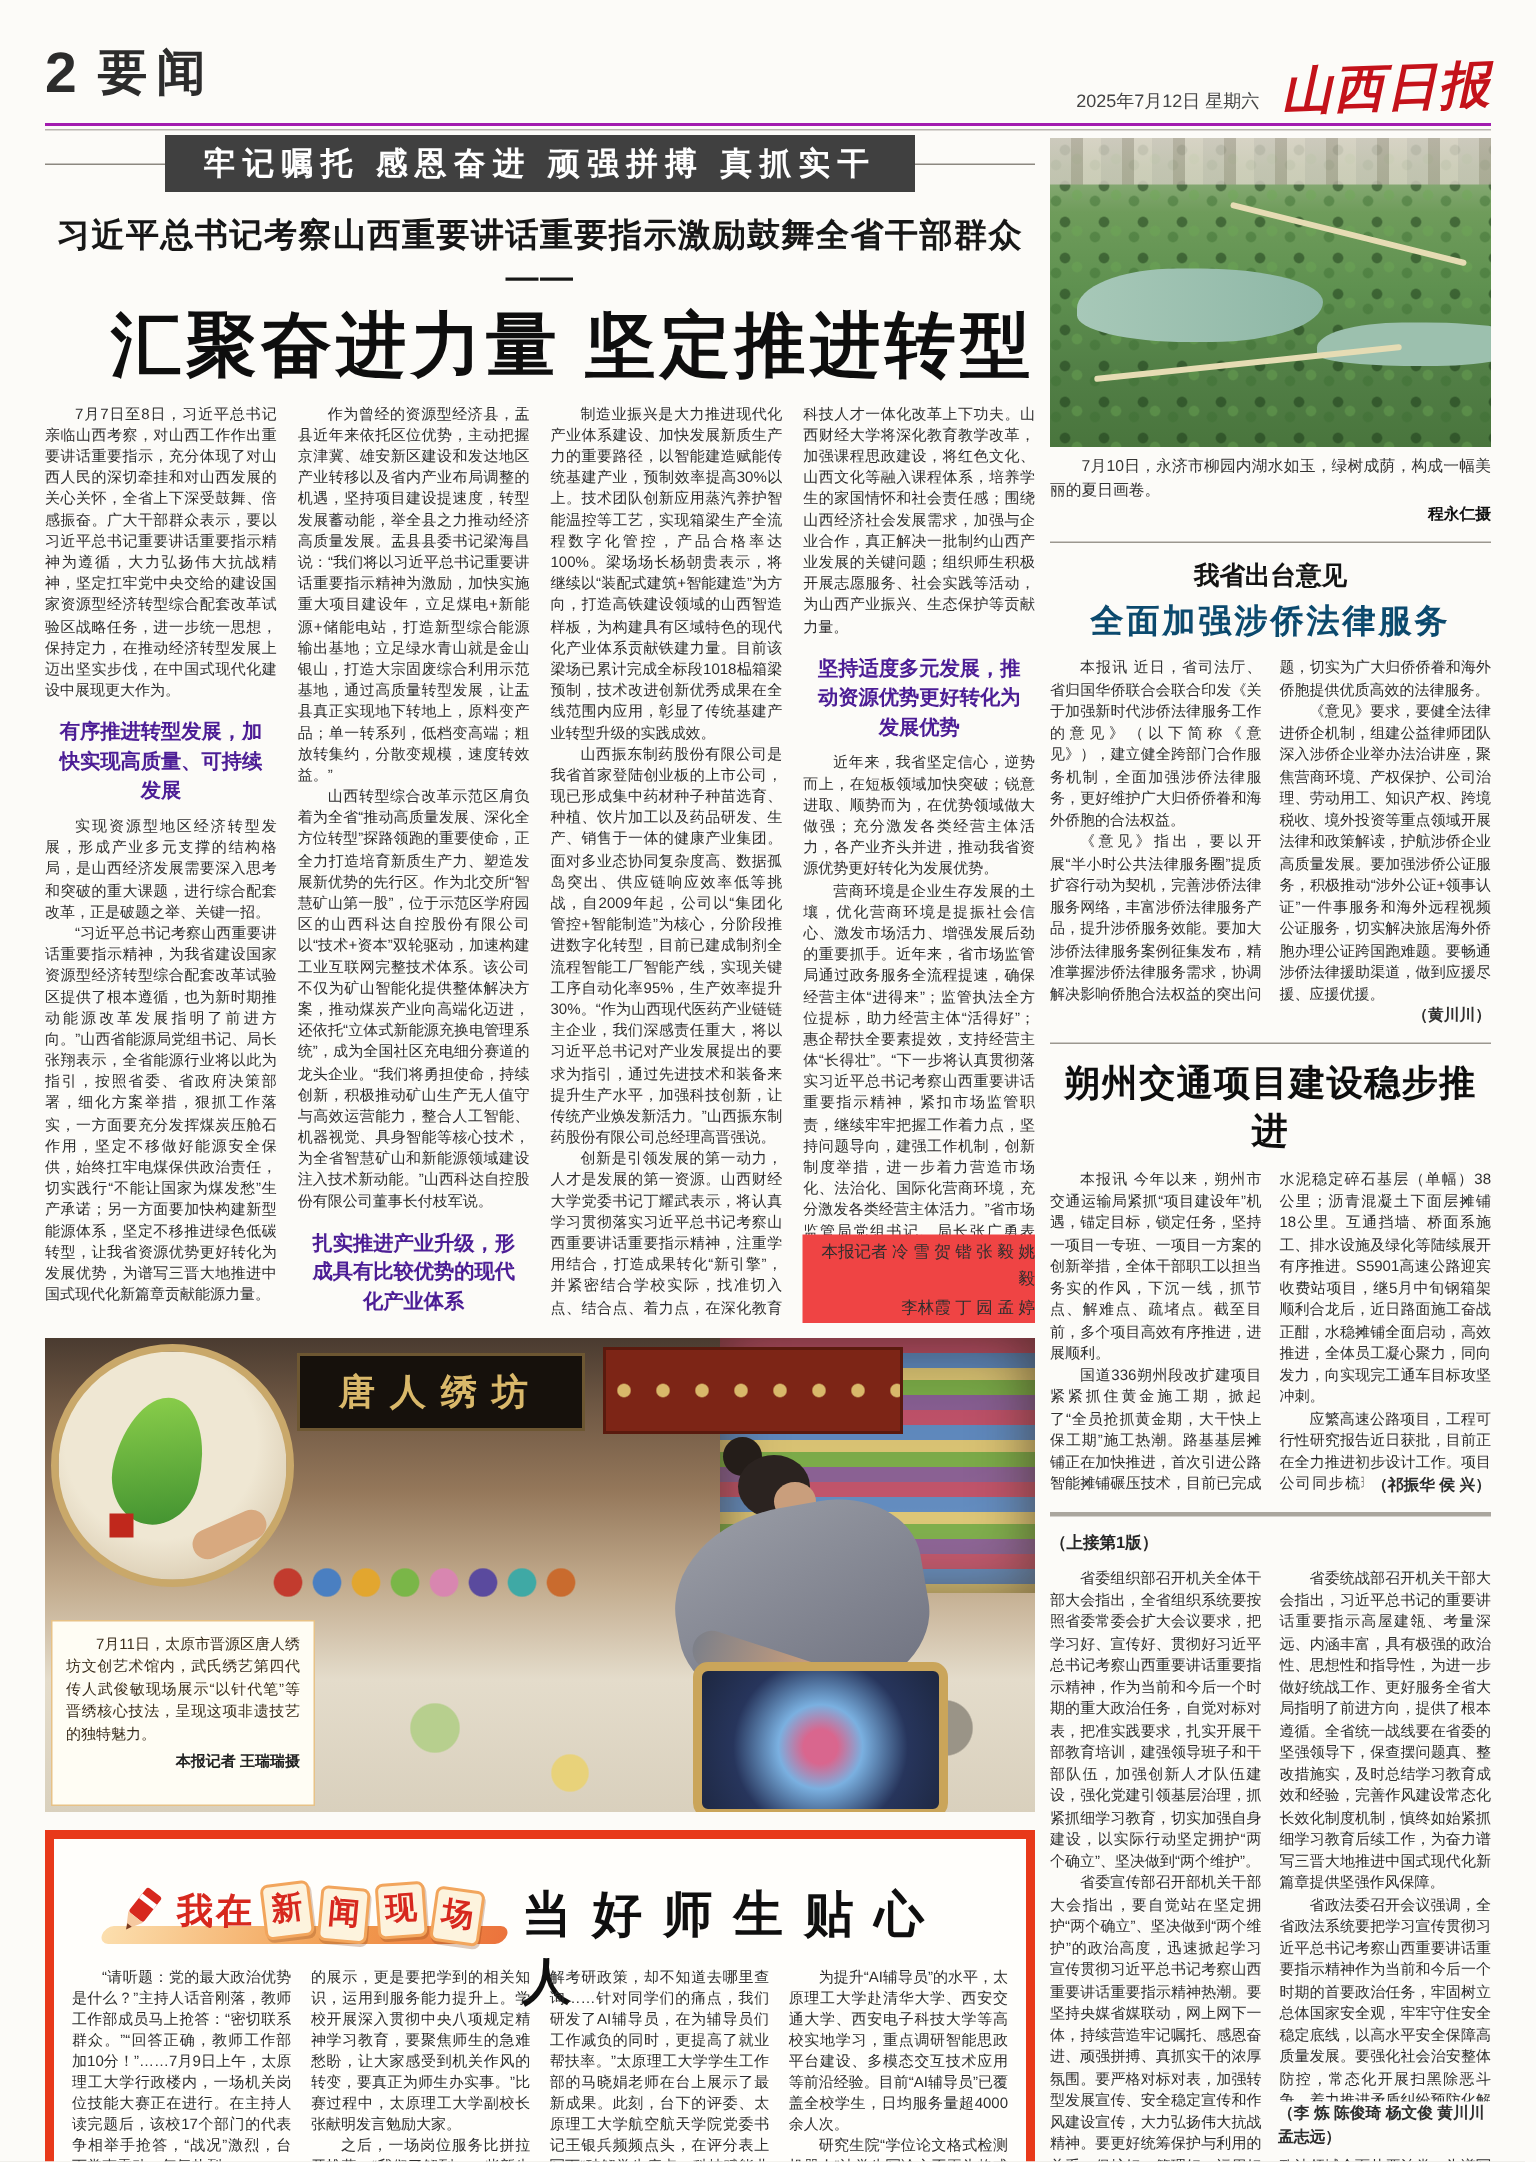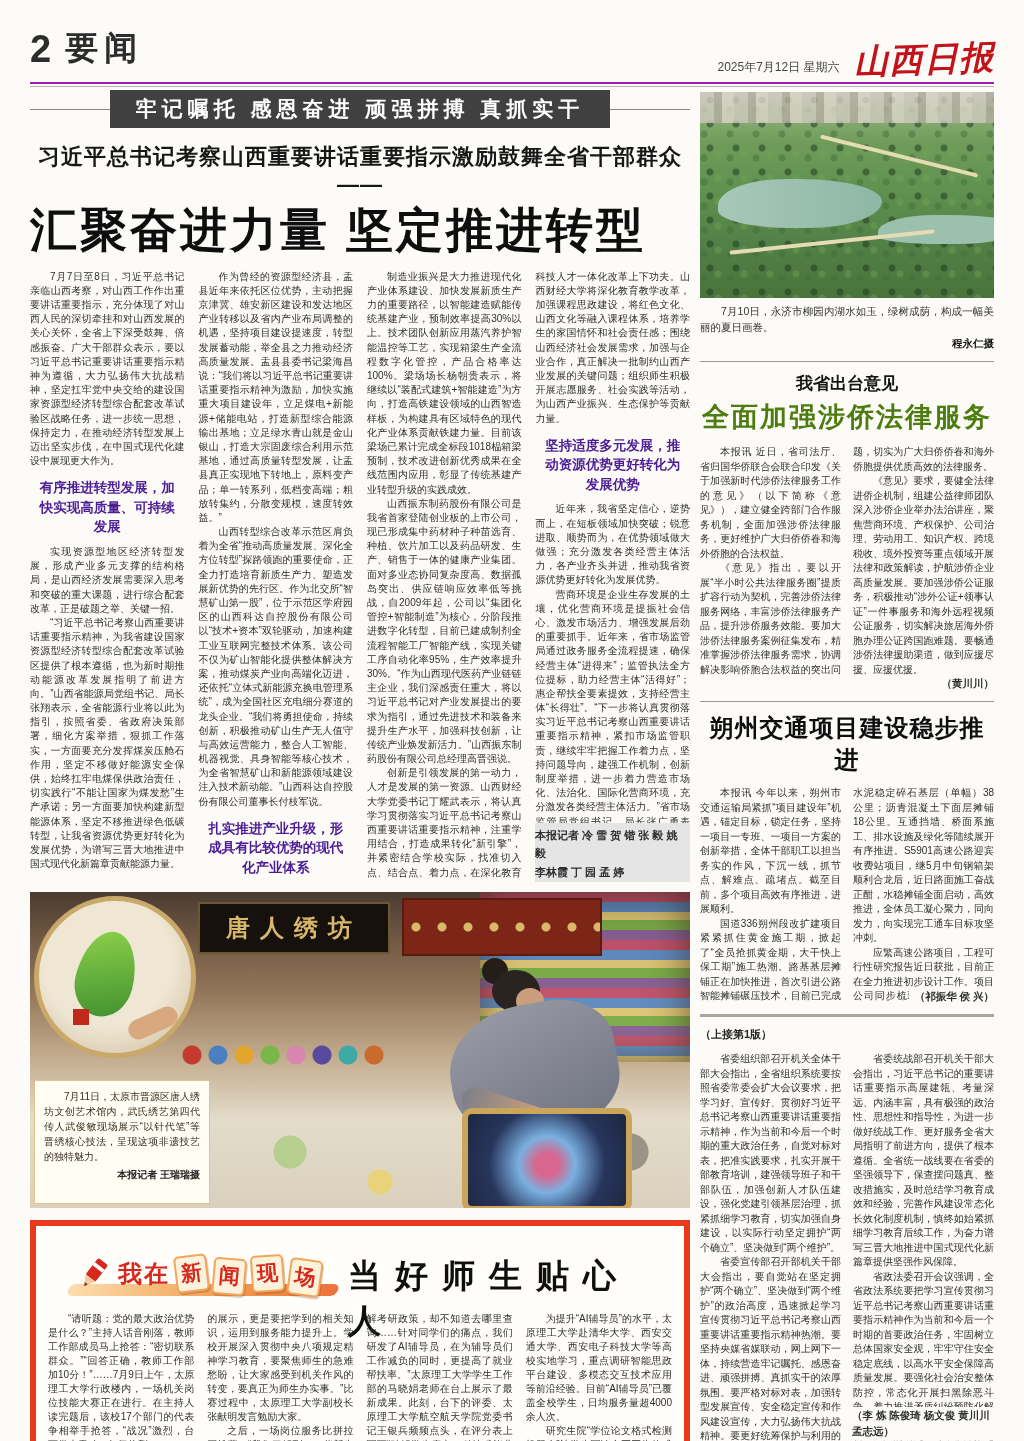--- a/index.html
+++ b/index.html
@@ -14,28 +14,28 @@
   .hdr-date{display:inline-block;font-size:12px;color:#444;margin-right:10px;vertical-align:bottom;}
   .masthead{display:inline-block;font-family:"DejaVu Serif","Liberation Serif",serif;font-style:italic;
             font-weight:900;font-size:34px;color:#c4121a;transform:rotate(-2deg);letter-spacing:1px;line-height:1;}
   
   #leftcol{position:absolute;left:30px;top:92px;width:660px;}
   .banner-row{display:flex;align-items:center;height:34px;}
   .banner-line{flex:1;height:1px;background:#8c8880;}
   .slogan{background:#404040;color:#fff;font-size:21px;font-weight:bold;letter-spacing:5px;
           padding:5px 26px;white-space:nowrap;}
   .kicker{margin-top:16px;text-align:center;font-size:22px;font-weight:bold;color:#171717;letter-spacing:1px;}
-  .lead-headline{margin-top:6px;text-align:left;font-size:47px;font-weight:900;color:#0e0e0e;letter-spacing:3px;line-height:1.1;}
+  .lead-headline{margin-top:6px;text-align:right;font-size:47px;font-weight:900;color:#0e0e0e;letter-spacing:3px;line-height:1.1;}
   .lead-body{position:relative;margin-top:14px;height:612px;overflow:hidden;
              columns:4;column-gap:14px;column-fill:auto;
              font-size:10px;line-height:1.42;text-align:justify;color:#2e2e2e;}
   .bp{margin:0;text-indent:2em;}
   .bsub{margin:10px 4px 8px;font-size:13.5px;font-weight:bold;text-align:center;color:#4c1d95;line-height:1.45;text-indent:0;break-inside:avoid;}
-  .lead-byline{position:absolute;right:0;bottom:0;width:155px;background:#e5e5e5;
-               font-size:11px;font-weight:bold;text-align:left;line-height:1.7;padding-top:3px;}
+  .lead-byline{position:absolute;right:0;bottom:0;width:155px;background:#ef4444;
+               font-size:11px;font-weight:normal;text-align:right;line-height:1.7;padding-top:3px;}
   
   .embr-photo{position:relative;margin-top:10px;width:660px;height:316px;overflow:hidden;
       background:linear-gradient(180deg,#4a3b30 0%,#6e5743 14%,#94775a 32%,#c2ab8d 52%,#e4dccb 72%,#d9d0bd 100%);}
   .shelves{position:absolute;right:0;top:0;width:210px;height:170px;opacity:.85;
       background:repeating-linear-gradient(180deg,#c94f6e 0 10px,#5a8fd0 10px 20px,#e8d27a 20px 28px,#7ab648 28px 38px,#8a5f9e 38px 48px);
       box-shadow:inset 0 0 40px rgba(40,25,12,.7);}
   .plaque1{position:absolute;left:168px;top:10px;width:188px;height:48px;background:#16110c;border:2px solid #6d5732;
       color:#d9b86a;font-family:"DejaVu Serif","Liberation Serif",serif;font-weight:bold;font-size:24px;
       letter-spacing:10px;text-align:center;line-height:48px;}
   .plaque2{position:absolute;left:372px;top:6px;width:196px;height:54px;background:#7d2516;border:2px solid #5a1a0e;
@@ -110,21 +110,21 @@
   .park-water{position:absolute;left:6%;top:42%;width:56%;height:24%;
       background:linear-gradient(90deg,#a7c8b8,#8eb7a6);border-radius:45% 55% 50% 50%/60% 50% 60% 40%;
       box-shadow:150px 26px 0 -10px #9cc0ae;}
   .park-path{position:absolute;height:4px;background:#e6dcb4;border-radius:2px;}
   .park-cap{margin:6px 0 0;font-size:10.5px;line-height:1.5;text-align:justify;color:#333;}
   .park-cap .cap-text{text-indent:2em;display:block;}
   .park-cap .credit{display:block;text-align:right;font-weight:bold;color:#111;}
   .rail-rule{border:none;border-top:1px solid #9b978f;margin:10px 0;}
   .rail-rule.thick{border-top:3px solid #aaa69e;}
   .a1-kicker{margin:2px 0 0;text-align:center;font-size:17px;font-weight:bold;color:#141414;}
-  .a1-headline{margin:4px 0 0;text-align:center;font-size:27px;font-weight:900;color:#4d7c0f;letter-spacing:2px;}
+  .a1-headline{margin:4px 0 0;text-align:center;font-size:22px;font-weight:900;color:#0c4a6e;letter-spacing:2px;}
   .rail-body{position:relative;margin-top:10px;overflow:hidden;columns:2;column-gap:12px;column-fill:auto;
       font-size:10px;line-height:1.45;text-align:justify;color:#2e2e2e;}
   #a1-body{height:246px;}
   #a2-body{height:218px;}
   #a3-body{height:452px;}
   .rail-byline{position:absolute;right:0;bottom:0;background:#fcfbf8;font-size:10.5px;font-weight:bold;padding:1px 0 0 6px;}
   .a2-headline{margin:0;text-align:center;font-size:24px;font-weight:900;color:#0e0e0e;letter-spacing:1px;}
   .leadin{font-size:11px;font-weight:bold;margin:0 0 2px;}
   .a3-byline{position:absolute;right:0;bottom:64px;width:142px;background:#fcfbf8;
       font-size:10.5px;font-weight:bold;line-height:1.6;}

